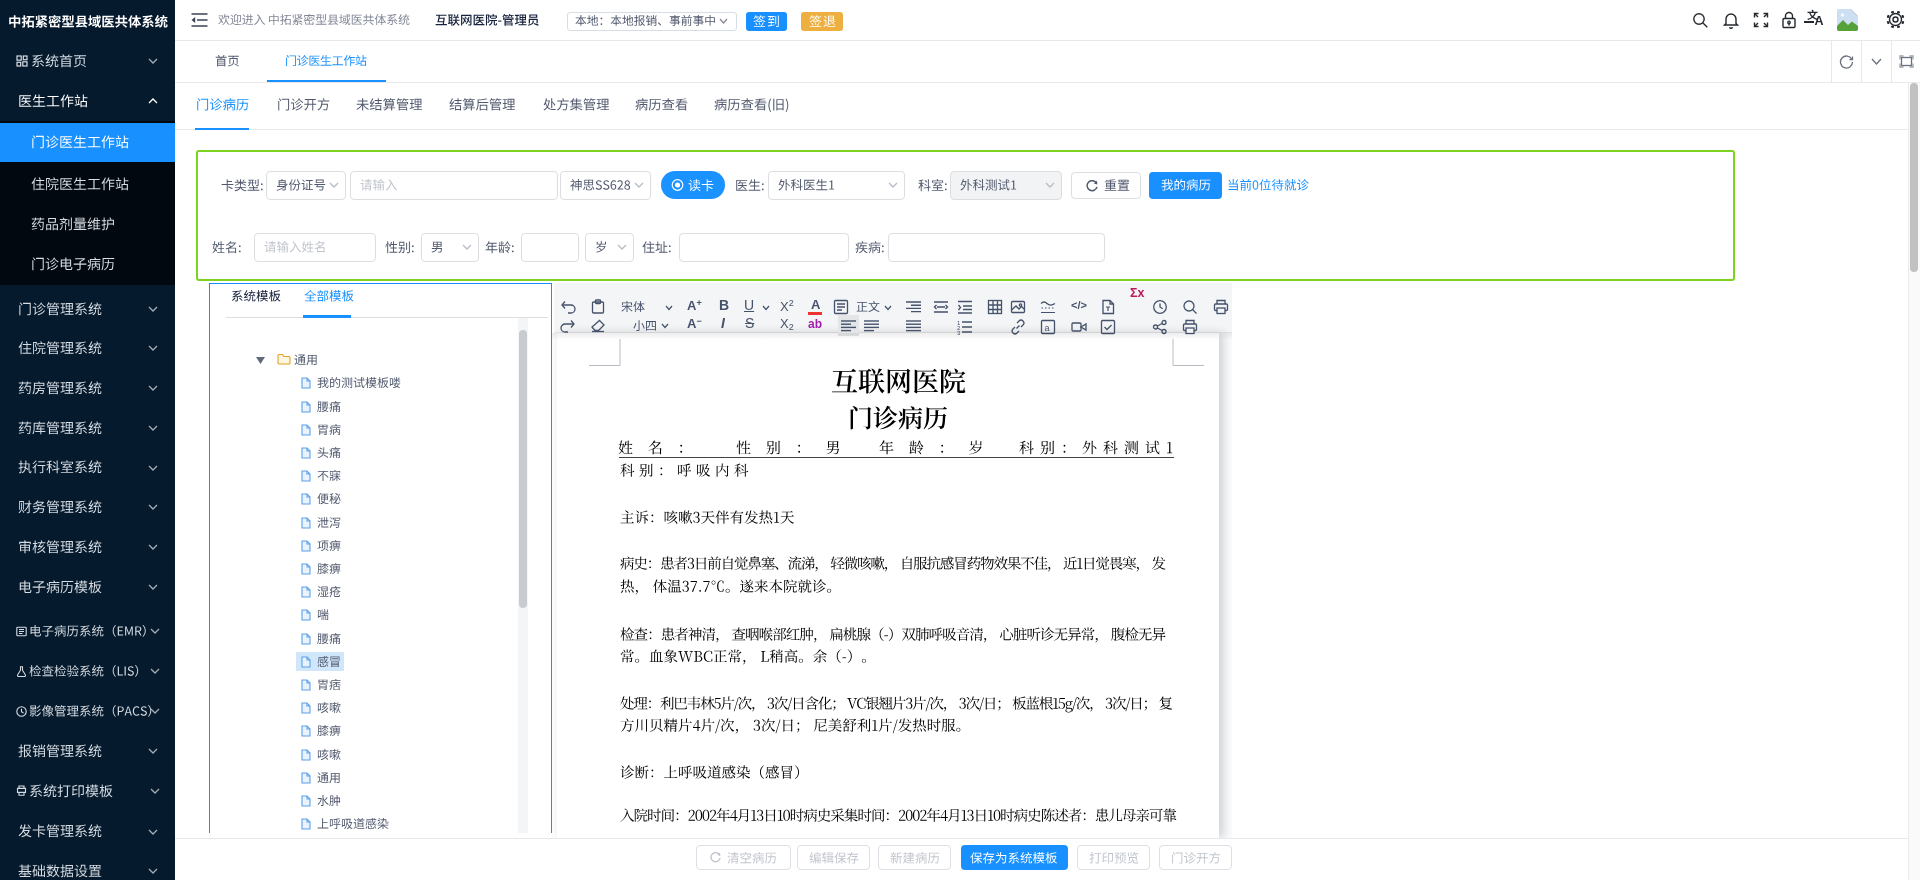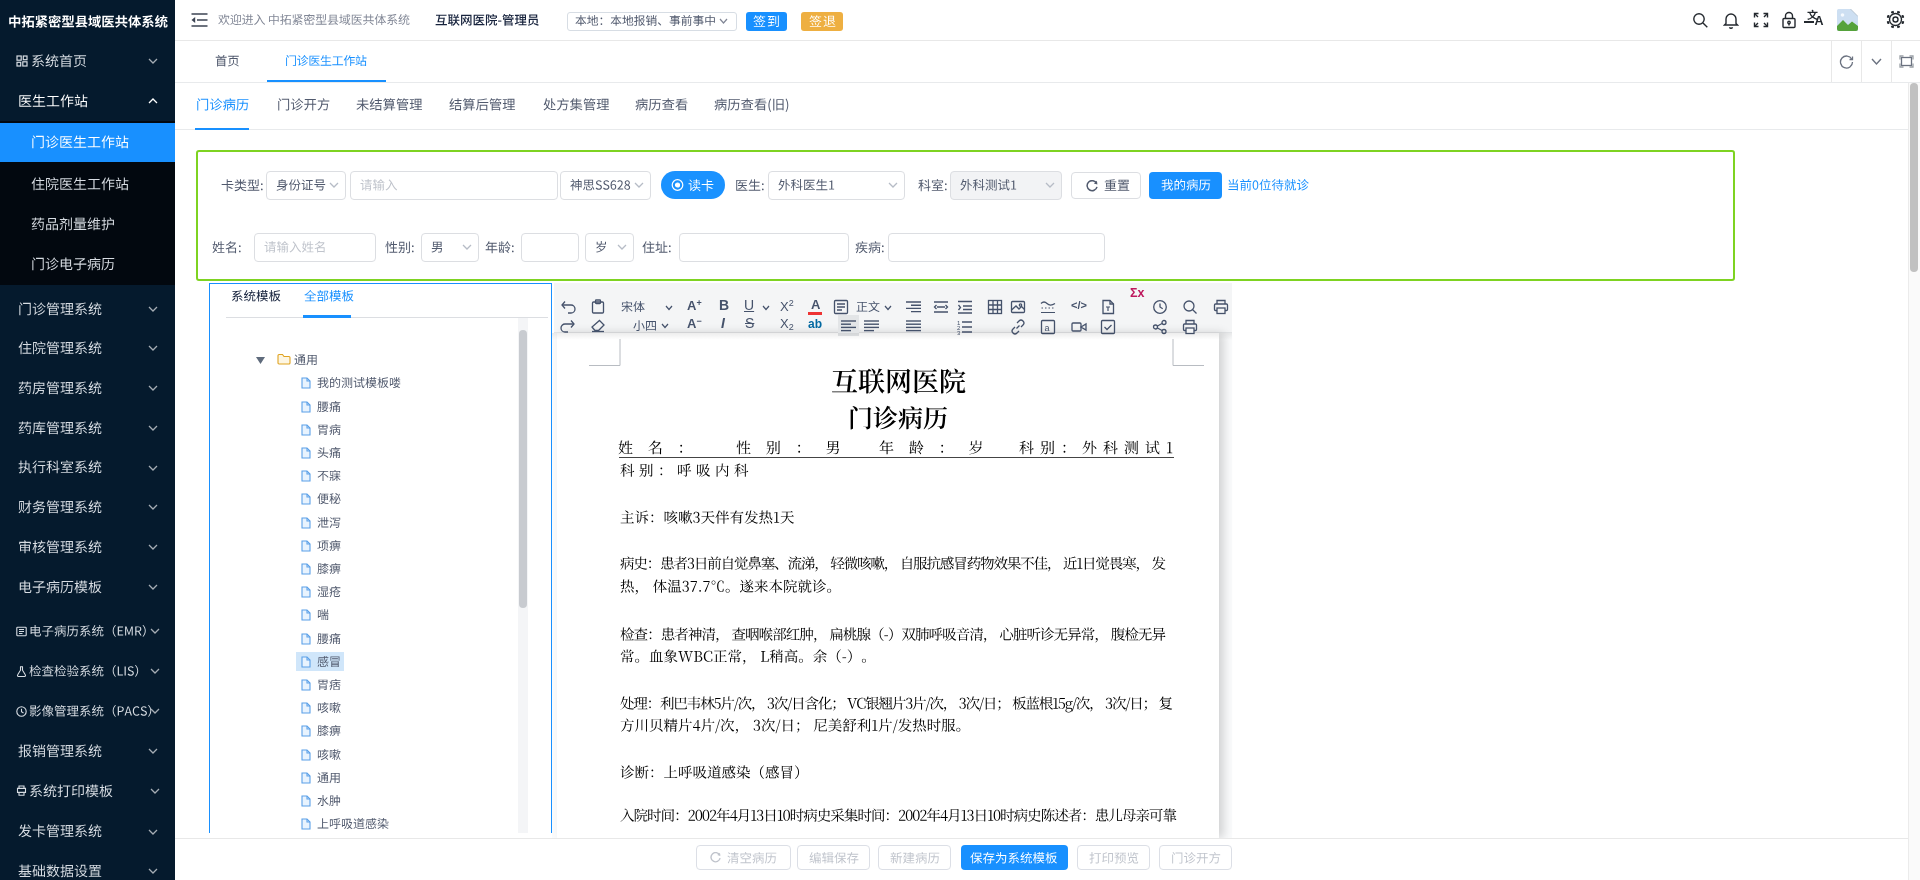--- a/index.html
+++ b/index.html
@@ -1419,21 +1419,21 @@
     <div style="position:absolute;left:721px;top:315.42px;font:italic 600 14px 'Liberation Sans',sans-serif;color:#45526b;white-space:nowrap">I</div>
     <div style="position:absolute;left:744px;top:296.92px;font:400 14px 'Liberation Sans',sans-serif;color:#45526b;white-space:nowrap"><span style="text-decoration:underline">U</span></div>
     <svg style="position:absolute;left:762px;top:304.5px;" width="8" height="6">
       <polyline points="1,1 4,4.5 7,1" fill="none" stroke="#45526b" stroke-width="1.2"></polyline>
     </svg>
     <div style="position:absolute;left:745px;top:315.42px;font:400 14px 'Liberation Sans',sans-serif;color:#45526b;white-space:nowrap"><span style="text-decoration:line-through">S</span></div>
     <div style="position:absolute;left:780px;top:297.64px;font:400 13px 'Liberation Sans',sans-serif;color:#45526b;white-space:nowrap">X<span style="font-size:9px;vertical-align:5px">2</span></div>
     <div style="position:absolute;left:780px;top:316.14px;font:400 13px 'Liberation Sans',sans-serif;color:#45526b;white-space:nowrap">X<span style="font-size:9px;vertical-align:-2px">2</span></div>
     <div style="position:absolute;left:811px;top:296.64px;font:600 13px 'Liberation Sans',sans-serif;color:#45526b;white-space:nowrap">A</div>
     <div style="position:absolute;left:808px;top:312px;width:14px;height:3px;background:#e33"></div>
-    <div style="position:absolute;left:808px;top:316.86px;font:600 12px 'Liberation Sans',sans-serif;color:#0369a1;white-space:nowrap">ab</div>
+    <div style="position:absolute;left:808px;top:316.86px;font:600 12px 'Liberation Sans',sans-serif;color:#a21caf;white-space:nowrap">ab</div>
     <svg style="position:absolute;left:833.0px;top:299.0px;" width="16" height="16">
       <g fill="none" stroke="#45526b" stroke-width="1.3">
         <rect x="1.5" y="1.5" width="13" height="13" rx="1"></rect>
         <path d="M4 5h8 M4 8h8 M4 11h5"></path>
       </g>
     </svg>
     <svg style="position:absolute;left:856.0px;top:299.2px;overflow:visible" width="26" height="16" fill="#45526b">
       <g transform="translate(0,12.12) scale(0.060000,-0.060000)">
         <use href="#g194" x="0"></use>
         <use href="#g195" x="200"></use>

